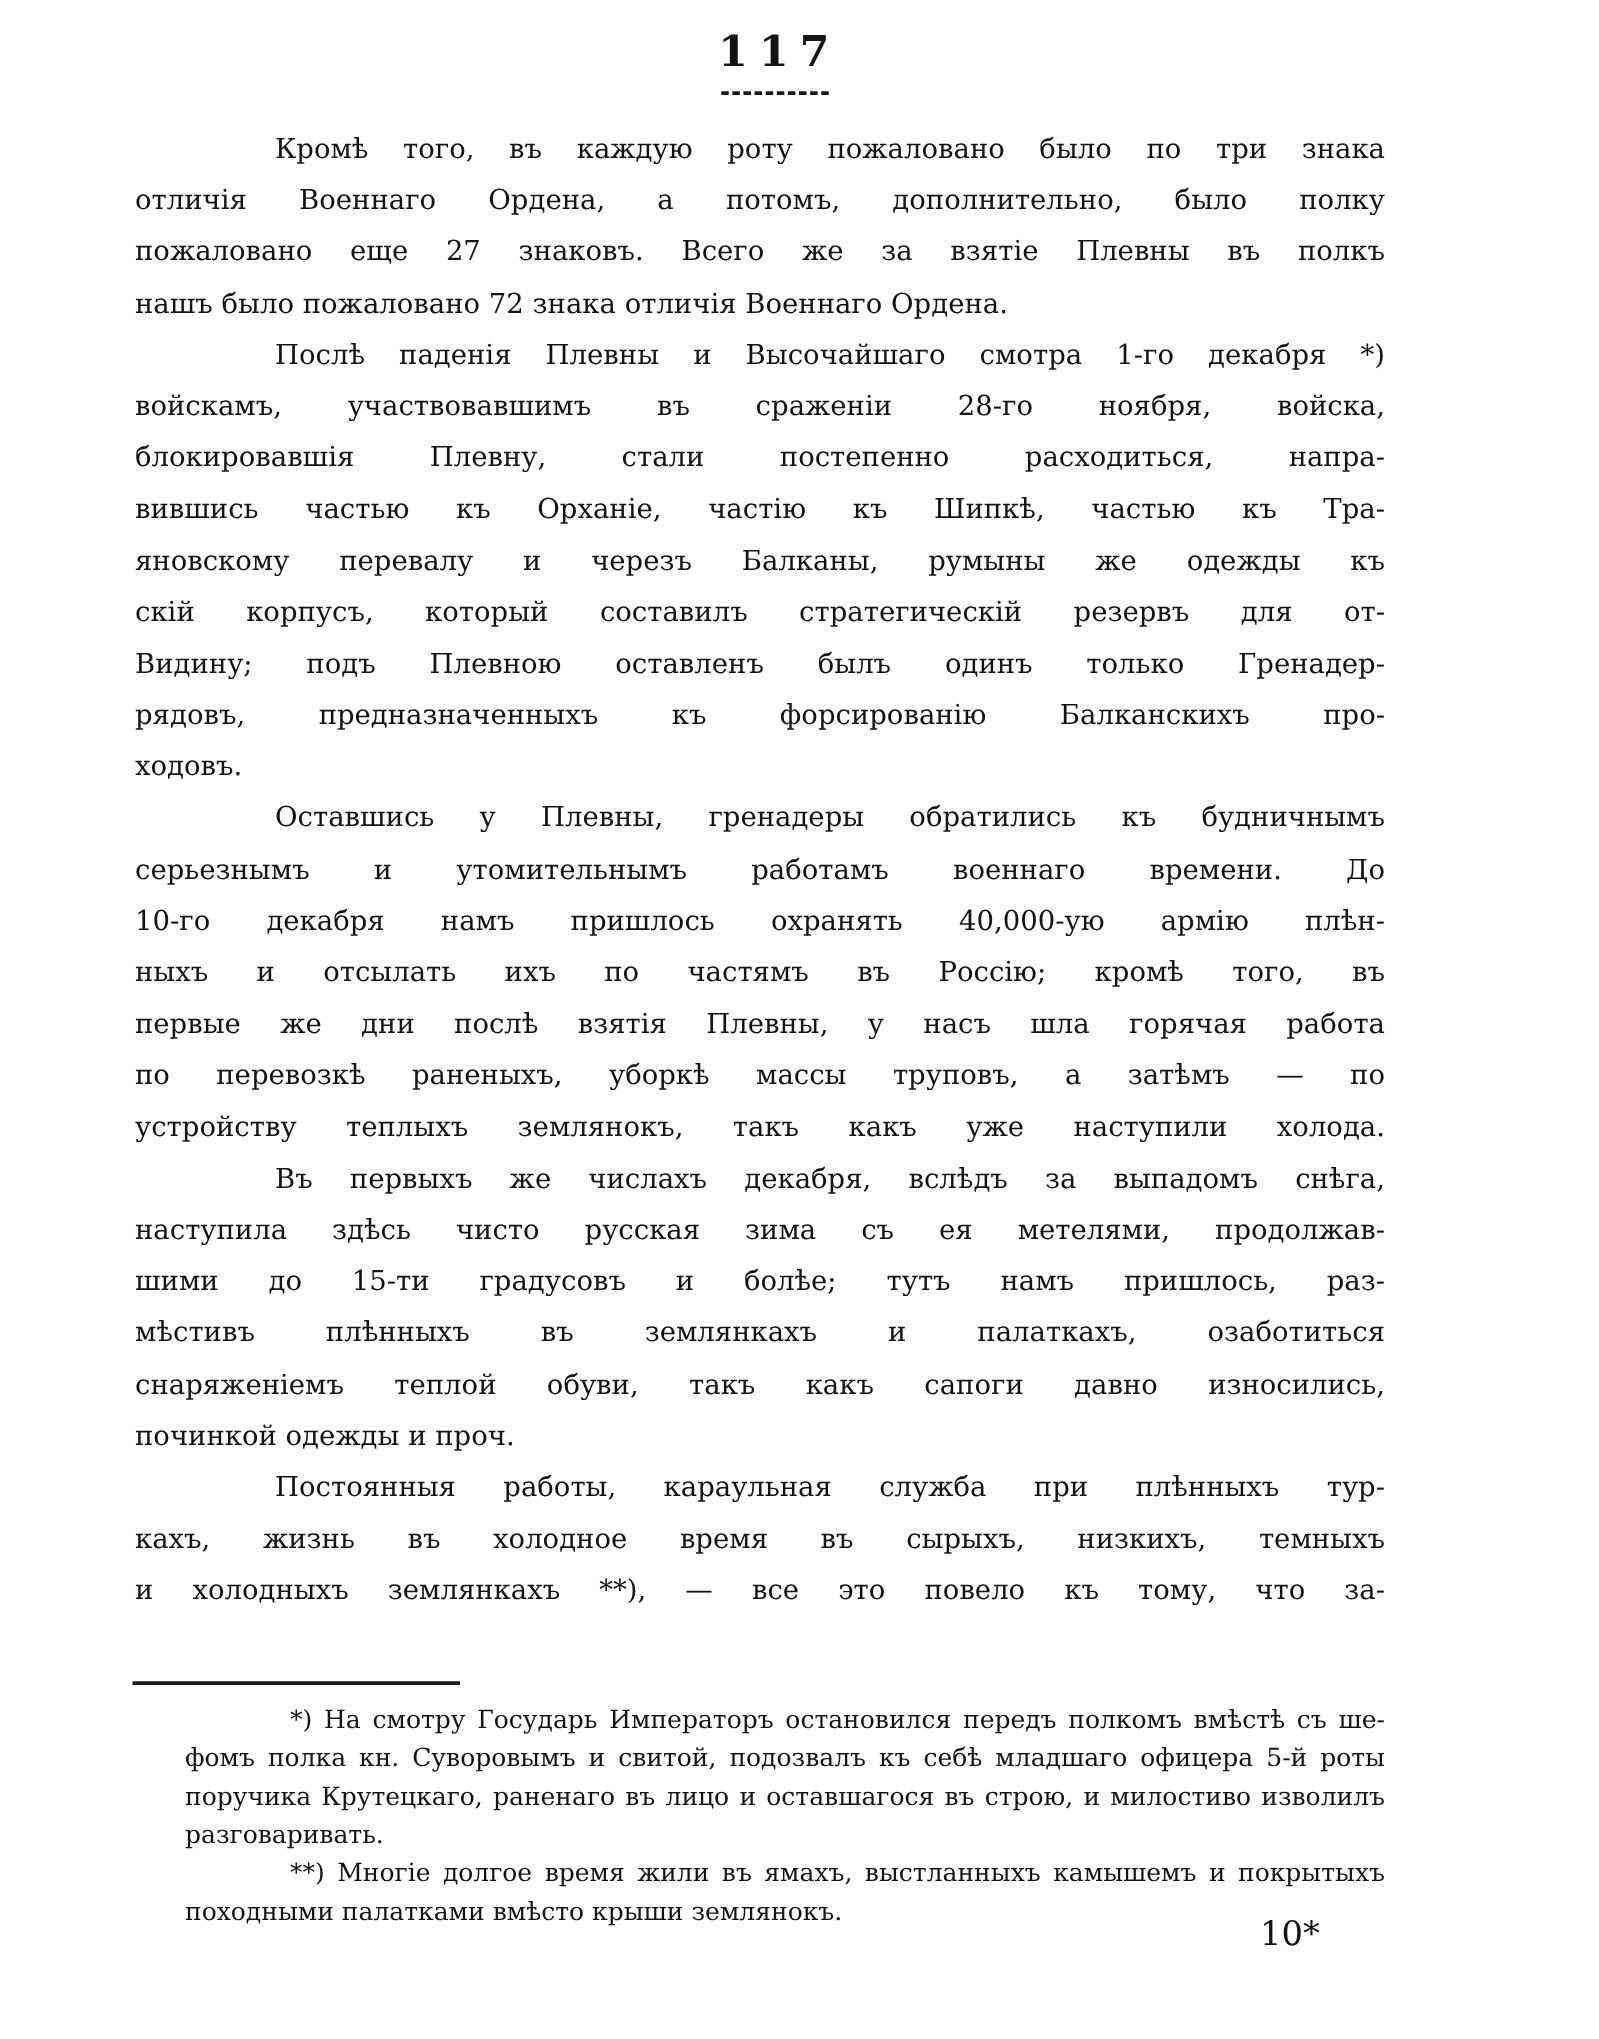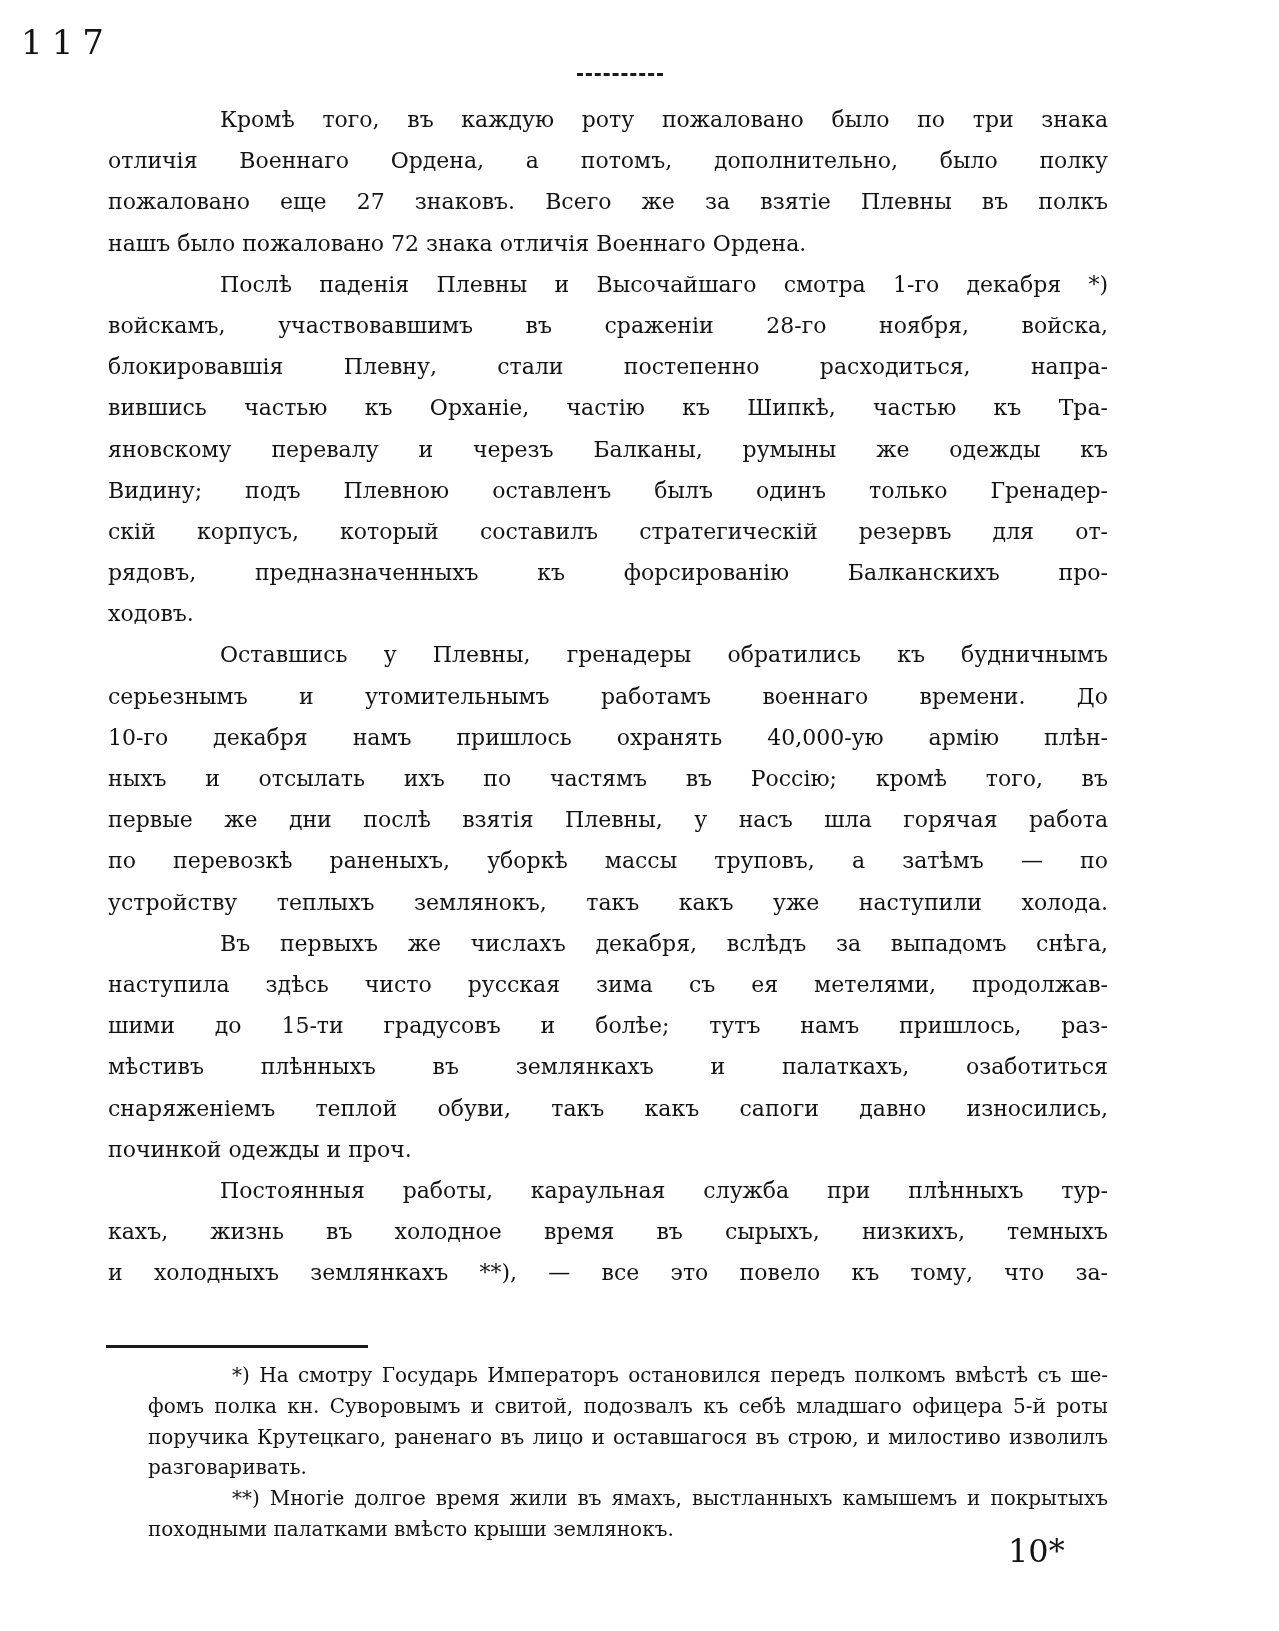--- a/index.html
+++ b/index.html
@@ -8,25 +8,25 @@
     height: 1631px;
     position: relative;
     background: #ffffff;
     color: #131313;
     font-family: "DejaVu Serif", "Liberation Serif", serif;
     overflow: hidden;
   }
   .page-number {
     position: absolute;
     top: 22px;
-    left: 12px;
+    left: 0;
     width: 1238px;
-    text-align: left;
+    text-align: center;
     font-size: 34px;
-    font-weight: normal;
+    font-weight: bold;
     letter-spacing: 9px;
     text-indent: 9px;
   }
   .pn-rule {
     position: absolute;
     top: 73px;
     left: 577px;
     width: 86px;
     height: 0;
     border-top: 3px dashed #1a1a1a;
@@ -68,21 +68,21 @@
     text-align: justify;
     text-align-last: justify;
     margin-left: 44px;
   }
   .fl.ind { text-indent: 84px; }
   .fl.left { text-align: center; text-align-last: left; }
   .signature-mark {
     position: absolute;
     left: 1008px;
     top: 1532px;
-    font-size: 32px;
+    font-size: 27px;
   }
 </style>
 </head>
 <body>
 
 <div class="page-number">117</div>
 <div class="pn-rule"></div>
 
 <div class="body-text">
 
@@ -92,22 +92,22 @@
     <div class="bl">пожаловано еще 27 знаковъ. Всего же за взятіе Плевны въ полкъ</div>
     <div class="bl left">нашъ было пожаловано 72 знака отличія Военнаго Ордена.</div>
   </div>
 
   <div>
     <div class="bl ind">Послѣ паденія Плевны и Высочайшаго смотра 1-го декабря *)</div>
     <div class="bl">войскамъ, участвовавшимъ въ сраженіи 28-го ноября, войска,</div>
     <div class="bl">блокировавшія Плевну, стали постепенно расходиться, напра-</div>
     <div class="bl">вившись частью къ Орханіе, частію къ Шипкѣ, частью къ Тра-</div>
     <div class="bl">яновскому перевалу и черезъ Балканы, румыны же одежды къ</div>
+    <div class="bl">скій корпусъ, который составилъ стратегическій резервъ для от-</div>
     <div class="bl">Видину; подъ Плевною оставленъ былъ одинъ только Гренадер-</div>
-    <div class="bl">скій корпусъ, который составилъ стратегическій резервъ для от-</div>
     <div class="bl">рядовъ, предназначенныхъ къ форсированію Балканскихъ про-</div>
     <div class="bl left">ходовъ.</div>
   </div>
 
   <div>
     <div class="bl ind">Оставшись у Плевны, гренадеры обратились къ будничнымъ</div>
     <div class="bl">серьезнымъ и утомительнымъ работамъ военнаго времени. До</div>
     <div class="bl">10-го декабря намъ пришлось охранять 40,000-ую армію плѣн-</div>
     <div class="bl">ныхъ и отсылать ихъ по частямъ въ Россію; кромѣ того, въ</div>
     <div class="bl">первые же дни послѣ взятія Плевны, у насъ шла горячая работа</div>

